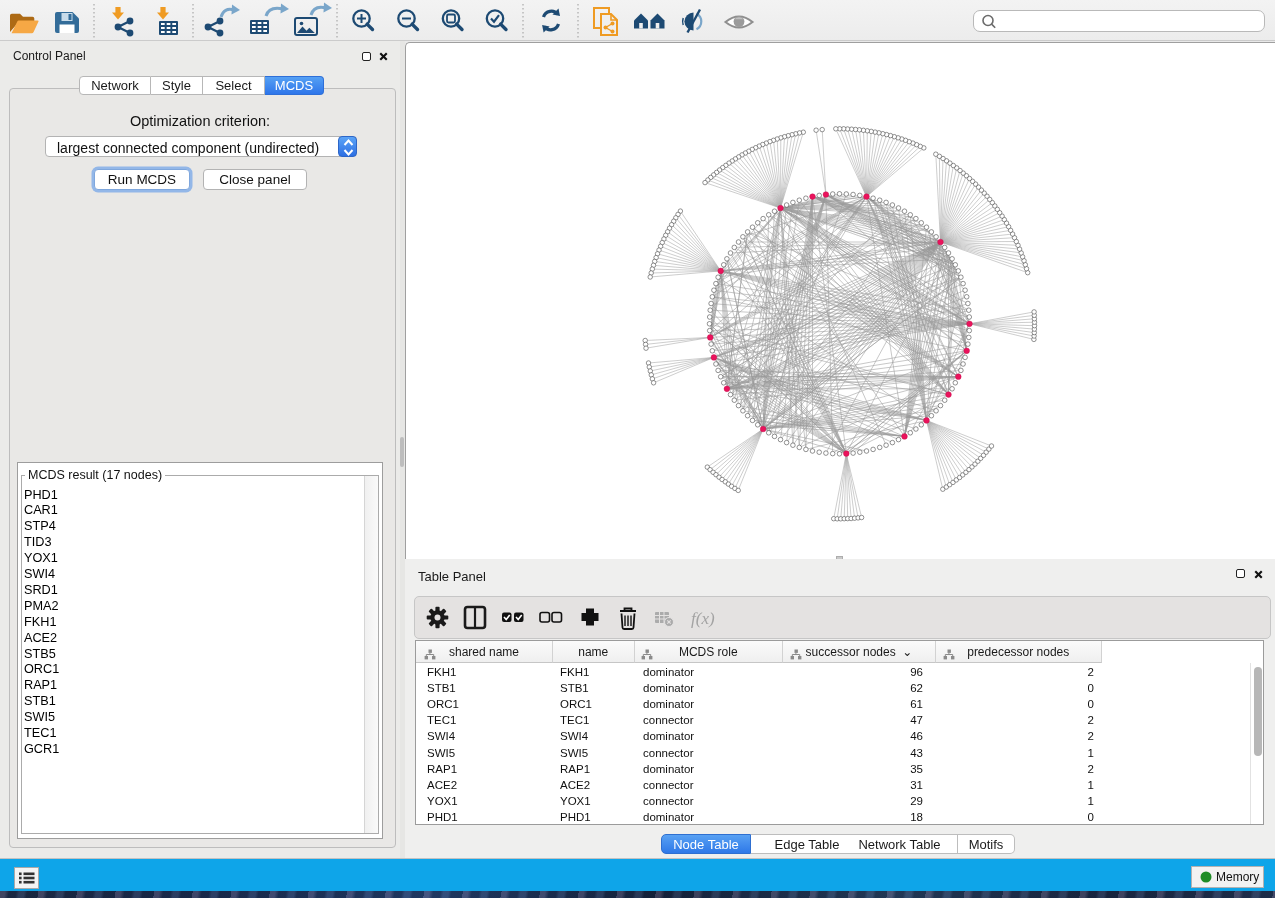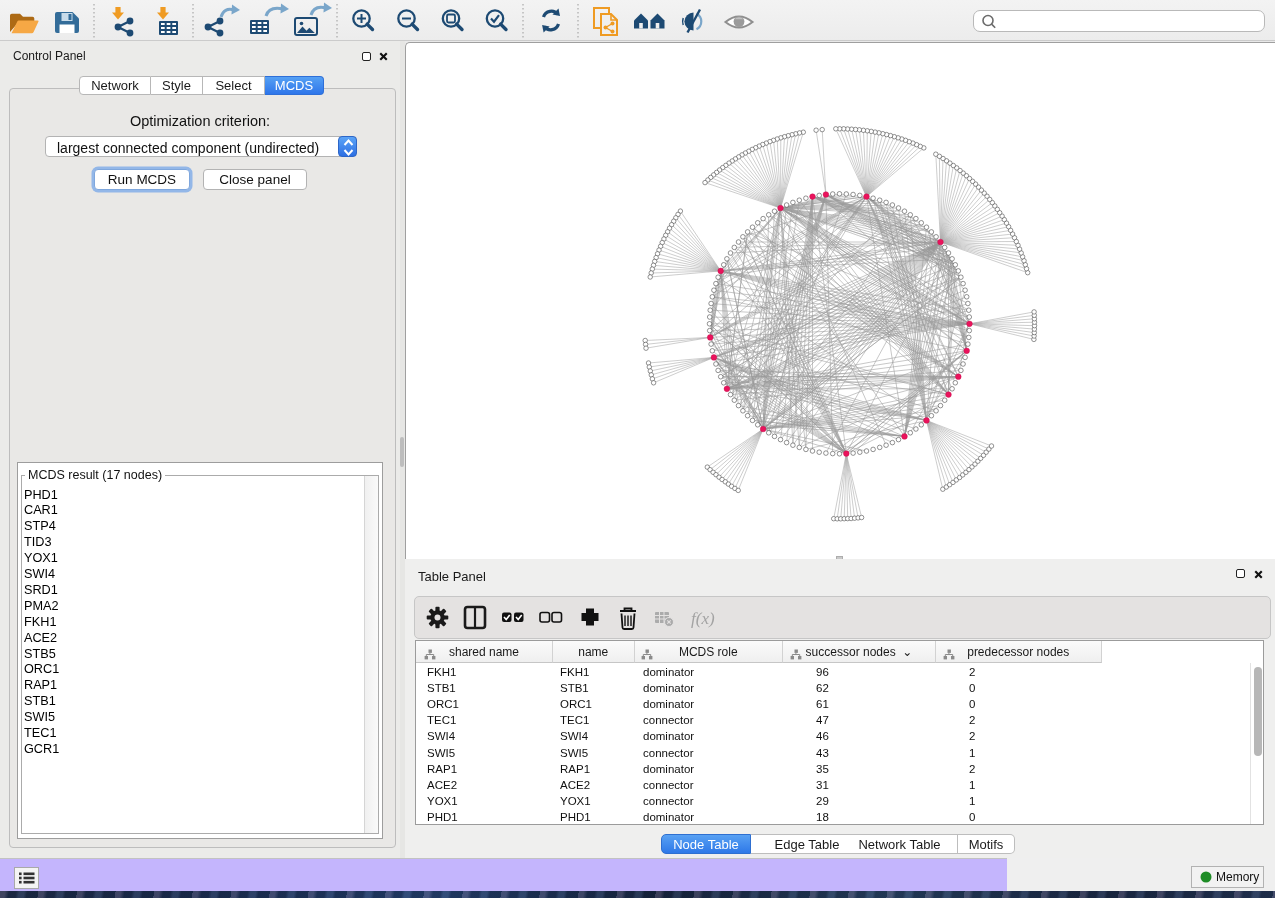--- a/index.html
+++ b/index.html
@@ -70,30 +70,30 @@
   #tp-toolbar { position:absolute; left:9px; top:37px; width:857px; height:43px;
     background:#e4e2e1; border:1px solid #c6c6c6; border-radius:5px; }
   #tp-table { position:absolute; left:10px; top:81px; width:849px; height:185px;
     background:#ffffff; border:1px solid #9b9b9b; font-size:11.5px; color:#111; }
   .hdr { position:absolute; top:0; height:22px; background:linear-gradient(#fbfbfb,#efefef);
     border-right:1px solid #d2d2d2; border-bottom:1px solid #c6c6c6; }
   .hdr span { position:absolute; width:100%; text-align:center; top:4px; font-size:12px;
     color:#1a1a1a; }
   .row { position:absolute; height:16px; }
   .cell { position:absolute; top:2px; }
-  .num { text-align:left; }
+  .num { text-align:right; }
   #tp-sbline { position:absolute; left:834px; top:22px; bottom:0; width:0;
     border-left:1px solid #e2e2e2; }
   #tp-thumb { position:absolute; left:838px; top:26px; width:8px; height:89px;
     background:#b7b7b7; border-radius:4px; }
   .btab { position:absolute; top:275px; height:20px; background:#ffffff;
     border:1px solid #bdbdbd; border-left:none; font-size:13px; color:#1a1a1a;
     display:flex; align-items:center; justify-content:center; }
-  #statusbar { position:absolute; left:0; top:858px; width:1007px; height:33px;
-    background:#c4b5fd; border-top:1px solid #c2c2c2; }
+  #statusbar { position:absolute; left:0; top:858px; width:1275px; height:33px;
+    background:#0ea5e9; border-top:1px solid #c2c2c2; }
   #listbtn { position:absolute; left:14px; top:8px; width:25px; height:22px;
     background:#f4f4f4; border:1px solid #a9a9a9; }
   #membtn { position:absolute; left:1191px; top:7px; width:73px; height:22px;
     background:#f2f2f2; border:1px solid #b2b2b2; }
   #wallpaper { position:absolute; left:0; top:891px; width:1275px; height:7px;
     background:linear-gradient(90deg,#1d2b43 0%,#1a2c4e 16%,#24416e 34%,#16233a 52%,#27415f 70%,#1a2740 86%,#223350 100%); }
   #wallpaper::after { content:""; position:absolute; inset:0;
     background:repeating-linear-gradient(100deg, rgba(186,160,200,0.22) 0 5px,
       rgba(20,30,60,0.25) 9px 16px, rgba(120,140,190,0.18) 19px 24px,
       rgba(10,20,45,0.2) 27px 38px); }

